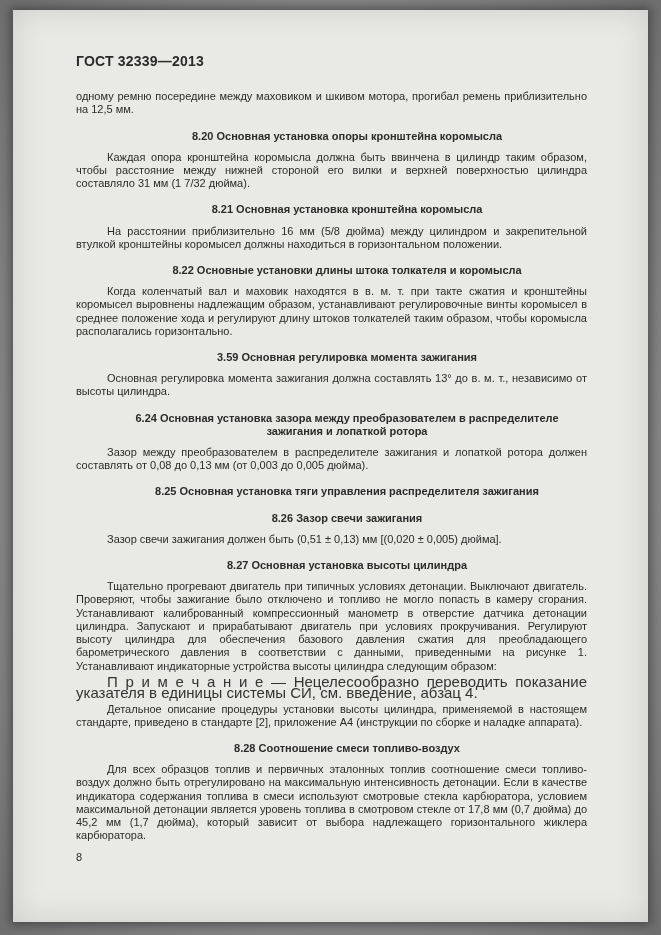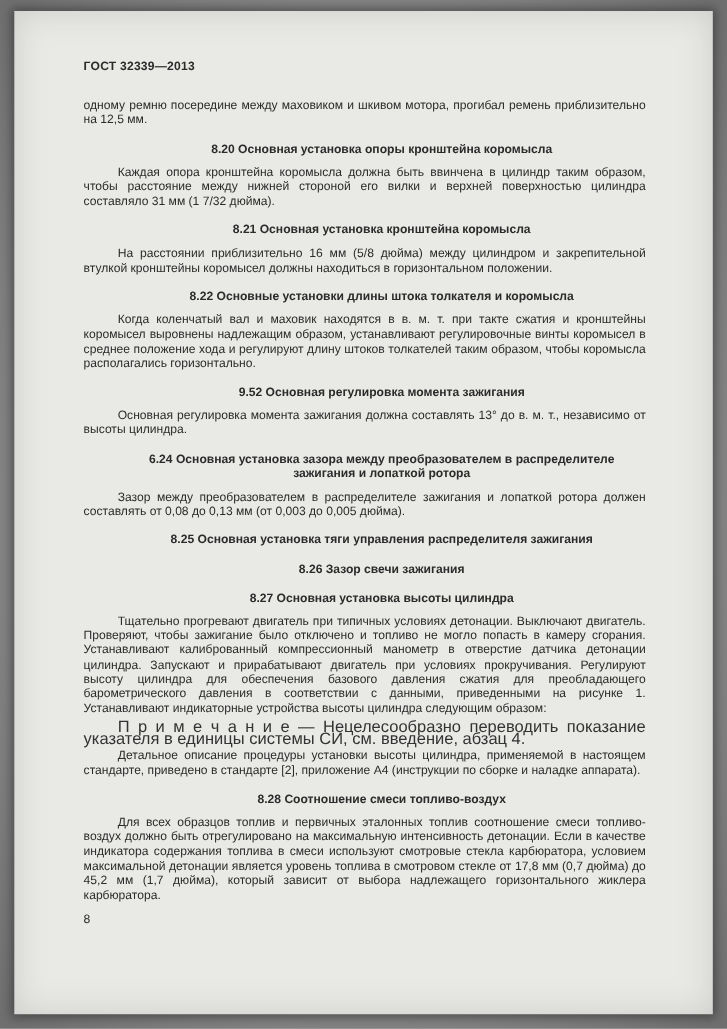--- a/index.html
+++ b/index.html
@@ -27,21 +27,21 @@
     box-shadow: 0 0 9px 3px rgba(40,40,40,0.55), inset 0 0 30px rgba(120,120,120,0.25);
   }
   .content {
     padding: 45px 61px 0 63px;
     color: #2b2b2b;
     font-size: 11px;
     line-height: 13.2px;
   }
   .doc-header {
     font-weight: bold;
-    font-size: 11px;
+    font-size: 14px;
     margin: 0 0 22px 0;
     letter-spacing: 0.2px;
   }
   .h {
     font-weight: bold;
     margin: 13px 0 8px 0;
     padding-left: 31px;
     text-align: center;
   }
   p.body {
@@ -83,29 +83,30 @@
 
       <div class="h">8.20 Основная установка опоры кронштейна коромысла</div>
       <p class="body">Каждая опора кронштейна коромысла должна быть ввинчена в цилиндр таким образом, чтобы расстояние между нижней стороной его вилки и верхней поверхностью цилиндра составляло 31 мм (1 7/32 дюйма).</p>
 
       <div class="h">8.21 Основная установка кронштейна коромысла</div>
       <p class="body">На расстоянии приблизительно 16 мм (5/8 дюйма) между цилиндром и закрепительной втулкой кронштейны коромысел должны находиться в горизонтальном положении.</p>
 
       <div class="h">8.22 Основные установки длины штока толкателя и коромысла</div>
       <p class="body">Когда коленчатый вал и маховик находятся в в. м. т. при такте сжатия и кронштейны коромысел выровнены надлежащим образом, устанавливают регулировочные винты коромысел в среднее положение хода и регулируют длину штоков толкателей таким образом, чтобы коромысла располагались горизонтально.</p>
 
-      <div class="h">9.52 Основная регулировка момента зажигания</div>
+      <div class="h">3.59 Основная регулировка момента зажигания</div>
       <p class="body">Основная регулировка момента зажигания должна составлять 13° до в. м. т., независимо от высоты цилиндра.</p>
 
       <div class="h">6.24 Основная установка зазора между преобразователем в распределителе зажигания и лопаткой ротора</div>
       <p class="body">Зазор между преобразователем в распределителе зажигания и лопаткой ротора должен составлять от 0,08 до 0,13 мм (от 0,003 до 0,005 дюйма).</p>
 
       <div class="h">8.25 Основная установка тяги управления распределителя зажигания</div>
 
       <div class="h">8.26 Зазор свечи зажигания</div>
+      <p class="body">Зазор свечи зажигания должен быть (0,51 ± 0,13) мм [(0,020 ± 0,005) дюйма].</p>
 
       <div class="h">8.27 Основная установка высоты цилиндра</div>
       <p class="body">Тщательно прогревают двигатель при типичных условиях детонации. Выключают двигатель. Проверяют, чтобы зажигание было отключено и топливо не могло попасть в камеру сгорания. Устанавливают калиброванный компрессионный манометр в отверстие датчика детонации цилиндра. Запускают и прирабатывают двигатель при условиях прокручивания. Регулируют высоту цилиндра для обеспечения базового давления сжатия для преобладающего барометрического давления в соответствии с данными, приведенными на рисунке 1. Устанавливают индикаторные устройства высоты цилиндра следующим образом:</p>
       <p class="note">П р и м е ч а н и е  —  Нецелесообразно переводить показание указателя в единицы системы СИ, см. введение, абзац 4.</p>
       <p class="body">Детальное описание процедуры установки высоты цилиндра, применяемой в настоящем стандарте, приведено в стандарте [2], приложение А4 (инструкции по сборке и наладке аппарата).</p>
 
       <div class="h">8.28 Соотношение смеси топливо-воздух</div>
       <p class="body">Для всех образцов топлив и первичных эталонных топлив соотношение смеси топливо-воздух должно быть отрегулировано на максимальную интенсивность детонации. Если в качестве индикатора содержания топлива в смеси используют смотровые стекла карбюратора, условием максимальной детонации является уровень топлива в смотровом стекле от 17,8 мм (0,7 дюйма) до 45,2 мм (1,7 дюйма), который зависит от выбора надлежащего горизонтального жиклера карбюратора.</p>
 
       <div class="pagenum">8</div>

